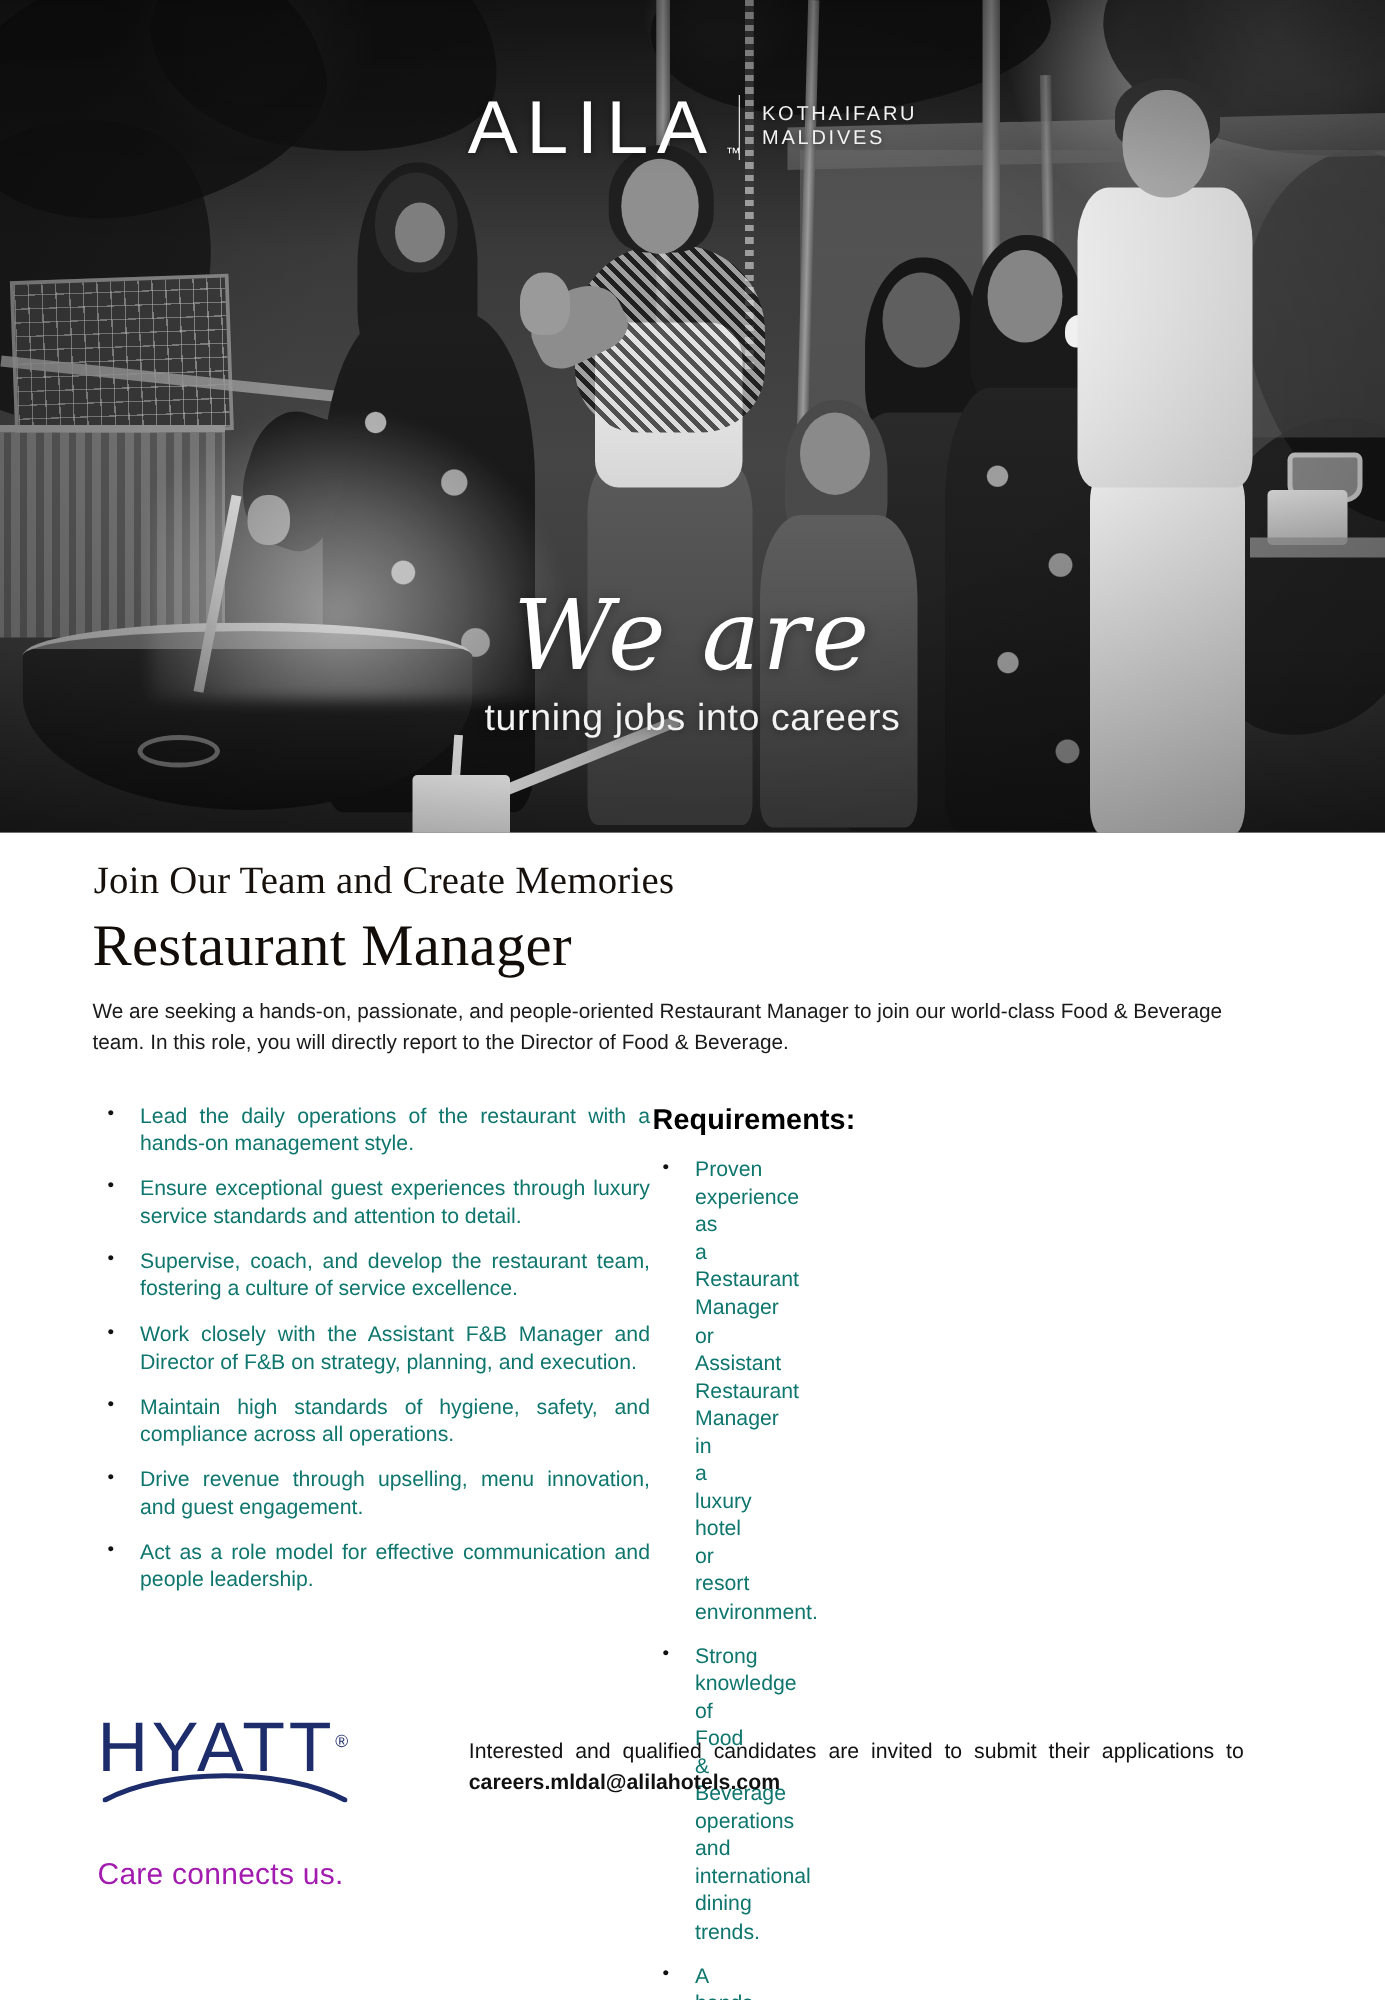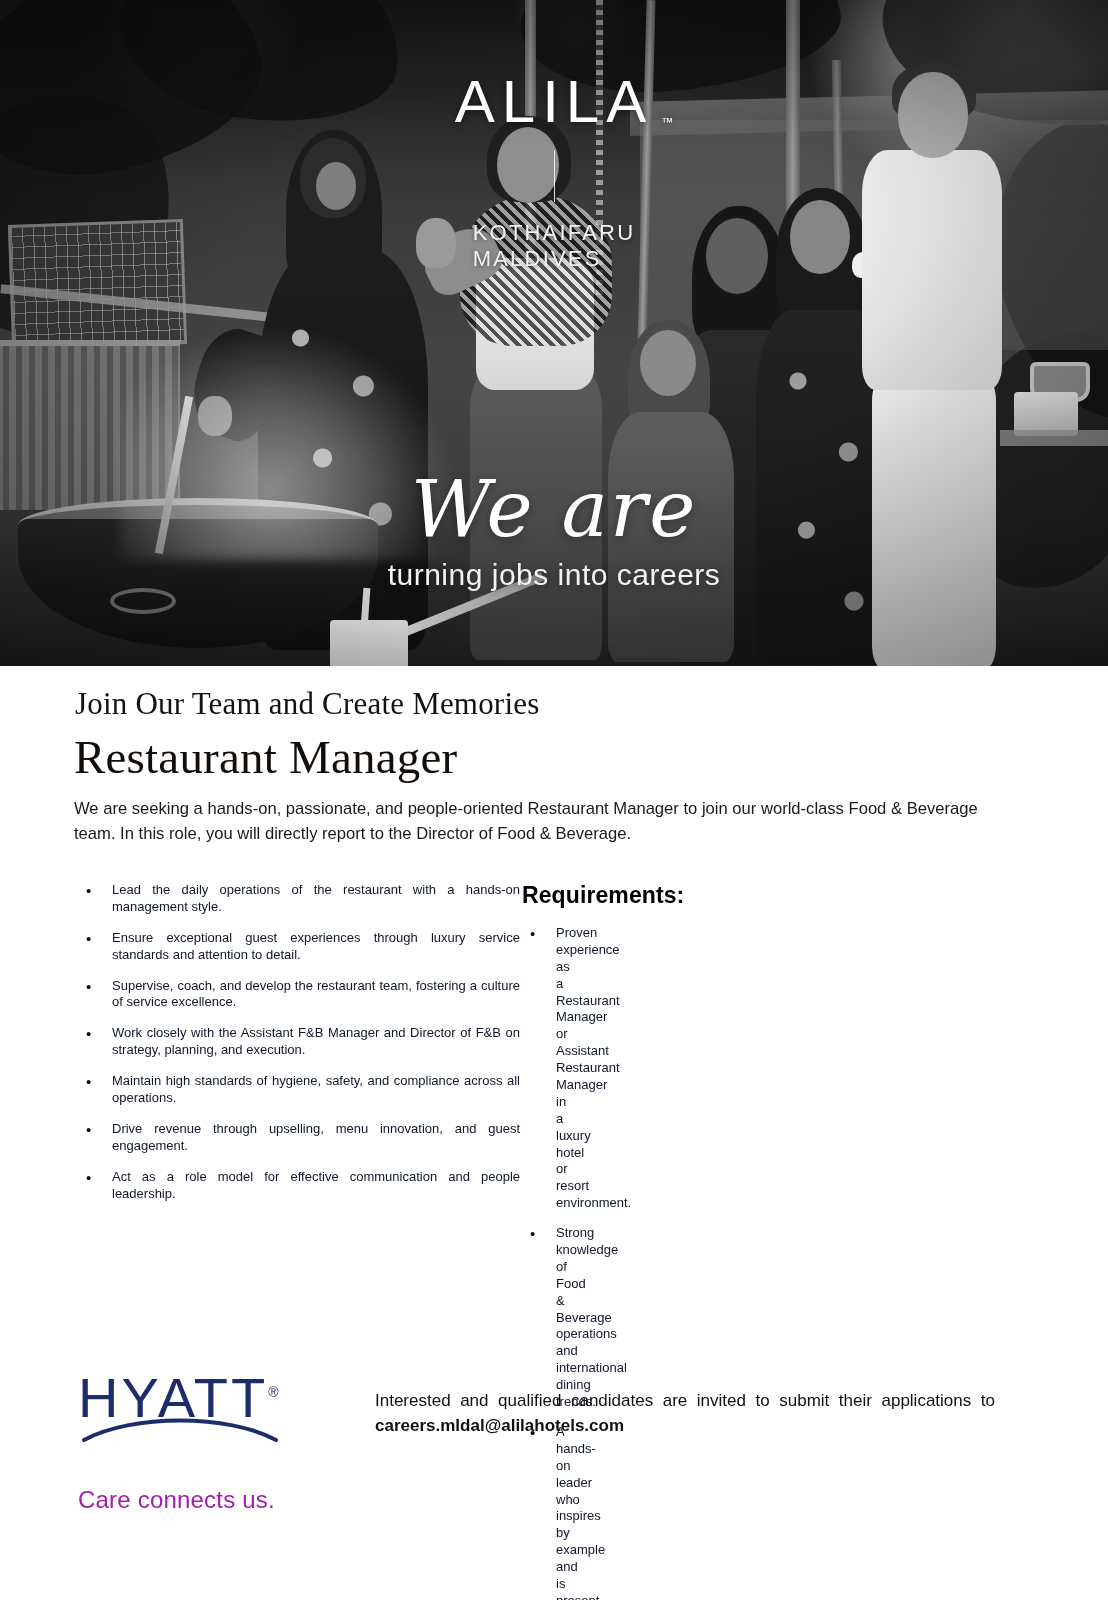--- a/index.html
+++ b/index.html
@@ -217,36 +217,35 @@
       radial-gradient(ellipse at 50% 45%, rgba(0,0,0,0) 40%, rgba(0,0,0,.35) 100%),
       linear-gradient(180deg, rgba(0,0,0,.20) 0%, rgba(0,0,0,0) 22%);
     pointer-events:none;
   }
 
   
   .logo-lockup {
     position:absolute; left:0; right:0; top:72px;
     display:flex; align-items:center; justify-content:center; gap:18px;
     color:#fff;
-    flex-direction:column;
   }
   .logo-alila {
     font-family:"Liberation Sans", sans-serif;
     font-size:60px; font-weight:300; letter-spacing:7px;
     line-height:1; color:#fff;
     text-shadow:0 1px 6px rgba(0,0,0,.45);
     position:relative;
   }
   .logo-tm {
     position:absolute; right:-20px; bottom:4px;
     font-size:12px; letter-spacing:0; font-weight:400;
   }
   .logo-divider { width:1px; height:52px; background:rgba(255,255,255,.85); }
   .logo-sub {
-    font-size:22px; font-weight:300; letter-spacing:2.2px;
+    font-size:16px; font-weight:300; letter-spacing:2.2px;
     line-height:1.18; color:#f2f2f2;
     text-shadow:0 1px 5px rgba(0,0,0,.45);
   }
 
   
   .tagline {
     position:absolute; left:0; right:0; top:470px; text-align:center; color:#fff;
   }
   .tagline-script {
     font-family:"DejaVu Serif", serif;
@@ -292,23 +291,23 @@
     font-family:"Liberation Sans", sans-serif;
     font-size:23px; font-weight:700; color:#000;
     margin-bottom:16px; letter-spacing:.1px;
   }
   ul.list { list-style:none; }
   ul.list li {
     position:relative;
     padding-left:34px;
     margin-bottom:14px;
     font-family:"Liberation Sans", sans-serif;
-    font-size:13px;
+    font-size:17px;
     line-height:1.30;
-    color:#0f172a;
+    color:#0f766e;
     text-align:justify;
   }
   ul.list li::before {
     content:"•";
     position:absolute; left:8px; top:-1px;
     font-size:15px; color:#111;
   }
   .col-right ul.list li { margin-bottom:13px; }
 
   

